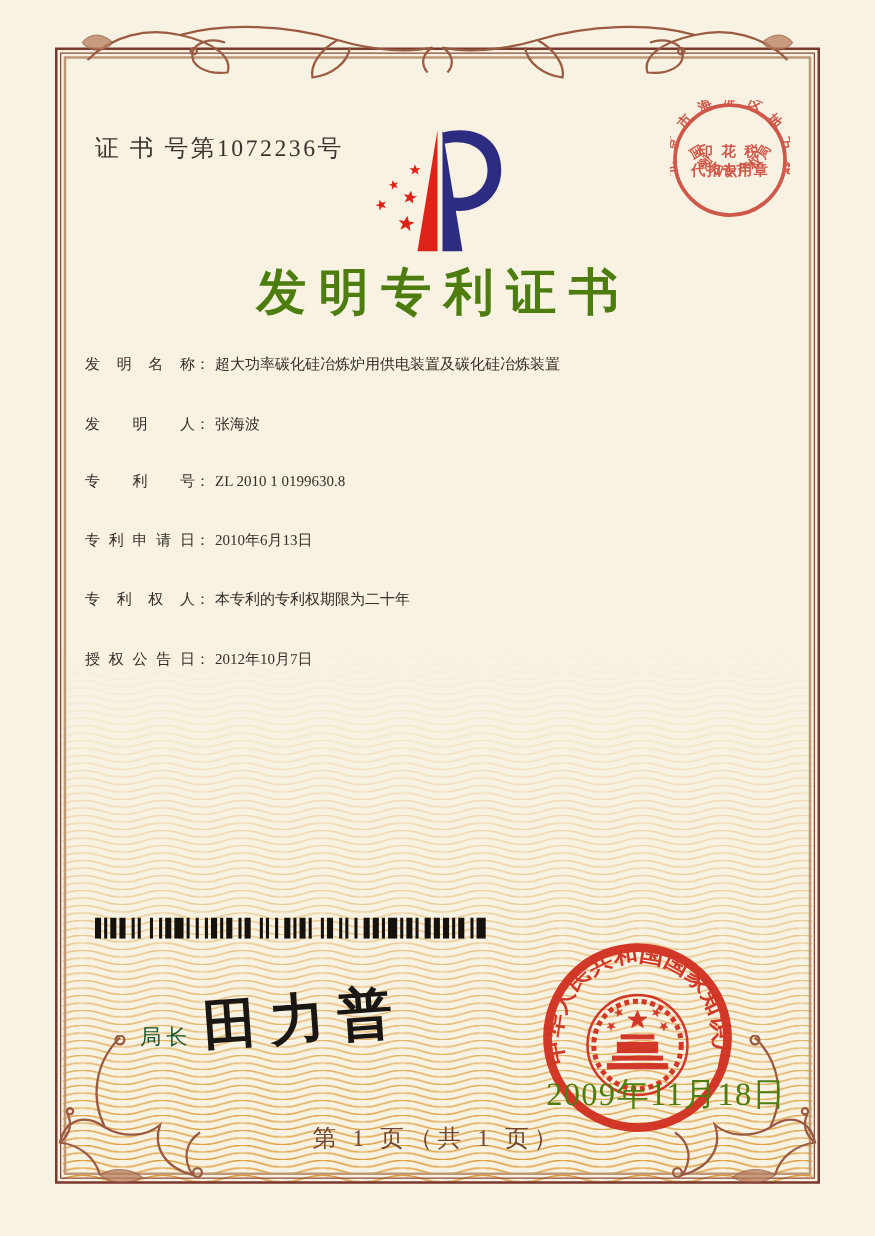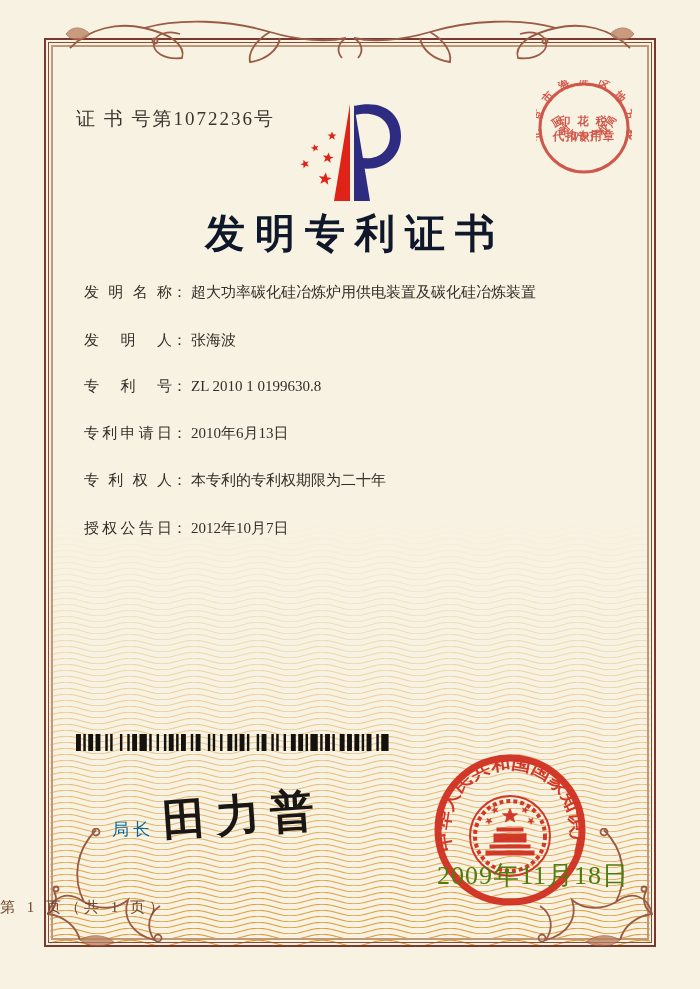--- a/index.html
+++ b/index.html
@@ -13,31 +13,31 @@
   
   .frame-a{left:44px;top:38px;right:44px;bottom:42px;border:2px solid #7b382c;}
   .frame-b{left:48px;top:42px;right:48px;bottom:46px;border:1px solid #8a4a3a;}
   .frame-c{left:51px;top:45px;right:51px;bottom:49px;border:2px solid #bf9878;}
   
   .orn path,.orn circle{stroke:#9a5a43;fill:none;stroke-width:1.8;}
   .orn .leaf{fill:#b97f5f;stroke:#9a5a43;stroke-width:1;opacity:.75;}
   
   .cert-no{left:76px;top:106px;font-size:19px;letter-spacing:2px;color:#3a342e;}
   .title{left:0;right:0;top:206px;text-align:center;font-size:40px;font-weight:700;
-         letter-spacing:10px;padding-left:10px;color:#0f172a;}
-  .field{left:84px;font-size:15px;white-space:nowrap;color:#332e29;}
+         letter-spacing:10px;padding-left:10px;color:#4d7c0f;}
+  .field{left:68px;font-size:12px;white-space:nowrap;color:#332e29;}
   .flabel{display:inline-block;width:88px;text-align:justify;text-align-last:justify;}
   .fvalue{margin-left:4px;}
   .body-text{left:84px;width:534px;top:582px;font-size:14.5px;line-height:18.4px;color:#45362a;}
   .body-text p{margin:0;text-indent:2em;}
-  .sig-title{left:112px;top:818px;font-size:17px;letter-spacing:4px;color:#0369a1;}
+  .sig-title{left:112px;top:818px;font-size:17px;letter-spacing:4px;color:#14532d;}
   .sig-name{left:162px;top:786px;font-size:44px;letter-spacing:10px;color:#191613;
             transform:rotate(-4deg);font-weight:700;}
   .seal-date{left:437px;top:858px;font-size:26px;letter-spacing:1px;color:#4d7c0f;z-index:6;}
-  .footer{left:0;right:0;top:898px;font-size:15px;letter-spacing:4px;color:#6f4632;}
+  .footer{left:0;right:0;top:898px;text-align:center;font-size:19px;letter-spacing:4px;color:#6f4632;}
   svg text,svg textPath{font-family:"Liberation Serif","DejaVu Serif",serif;}
 </style>
 </head>
 <body>
 
 <svg class="abs" style="left:50px;top:520px;width:600px;height:426px" viewBox="0 0 600 426" preserveAspectRatio="none">
   <defs>
     <pattern id="wv" width="64" height="6" patternUnits="userSpaceOnUse">
       <path d="M0 3 Q16 -2.5 32 3 T64 3" fill="none" stroke="#dd9a36" stroke-width="1.1"></path>
     </pattern>

